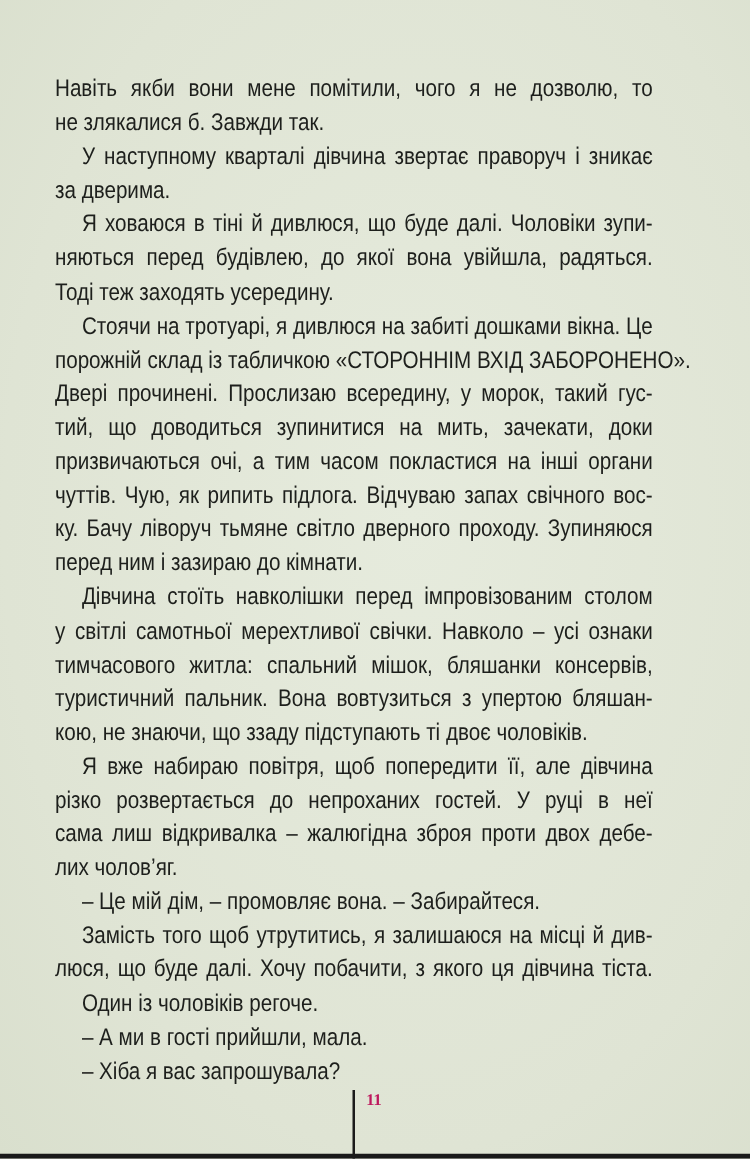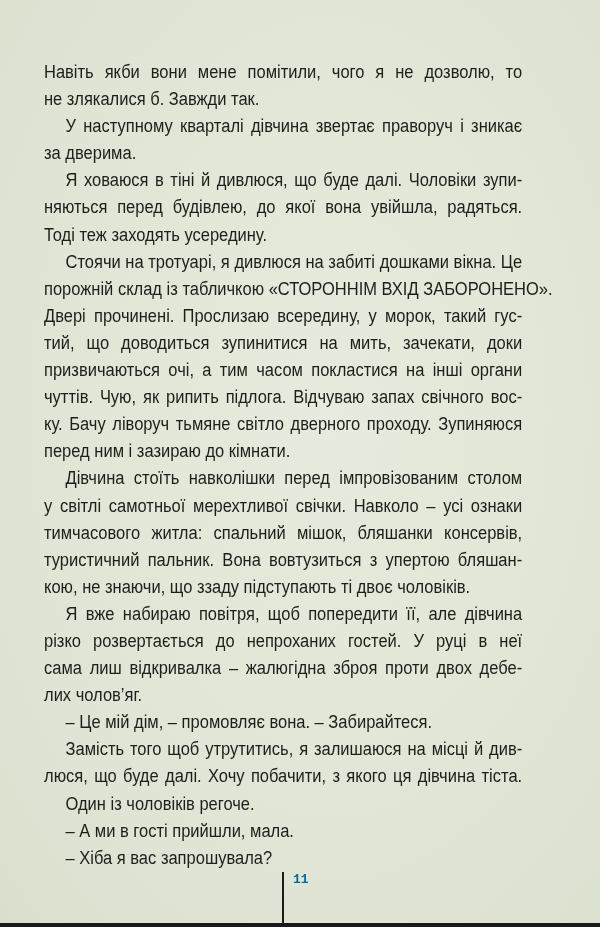--- a/index.html
+++ b/index.html
@@ -20,21 +20,21 @@
     width:556px;
   }
   .line { display:block; white-space:nowrap; text-align:justify; text-align-last:justify; }
   .line.last { text-align-last:left; }
   .line.first-indent { padding-left:25px; }
   .page-num-rule {
     position:absolute; left:282px; top:872px; width:2px; height:55px; background:#1b1b1b;
   }
   .page-num {
     position:absolute; left:293px; top:872px;
-    font-family:Liberation Mono, monospace; font-size:13px; font-weight:bold; color:#0369a1;
+    font-family:Liberation Serif, serif; font-size:13px; font-weight:bold; color:#be185d;
   }
   .bottom-edge {
     position:absolute; left:0; right:0; bottom:0; height:4px; background:#1a1a1a;
   }
 </style>
 </head>
 <body>
 
 <div class="page-bg"></div>
 

